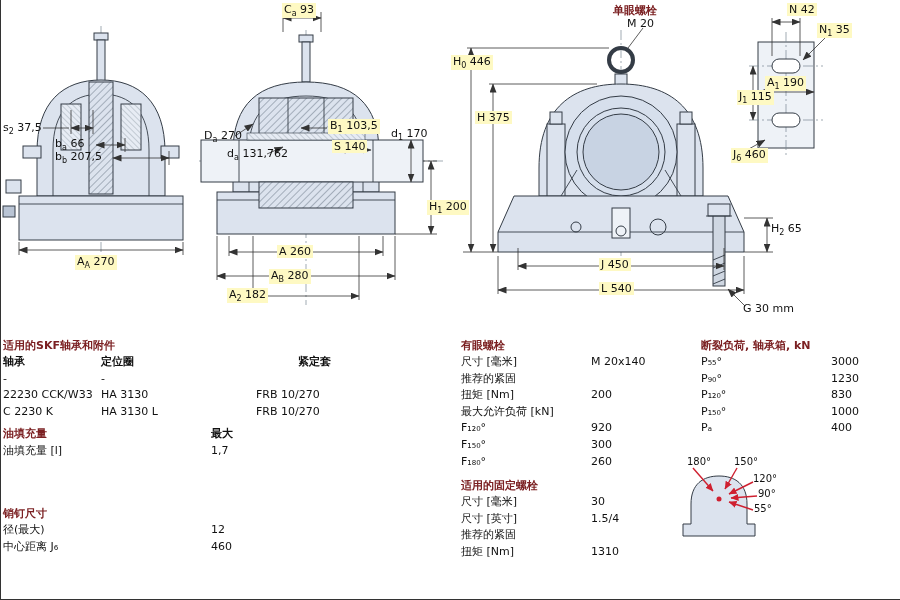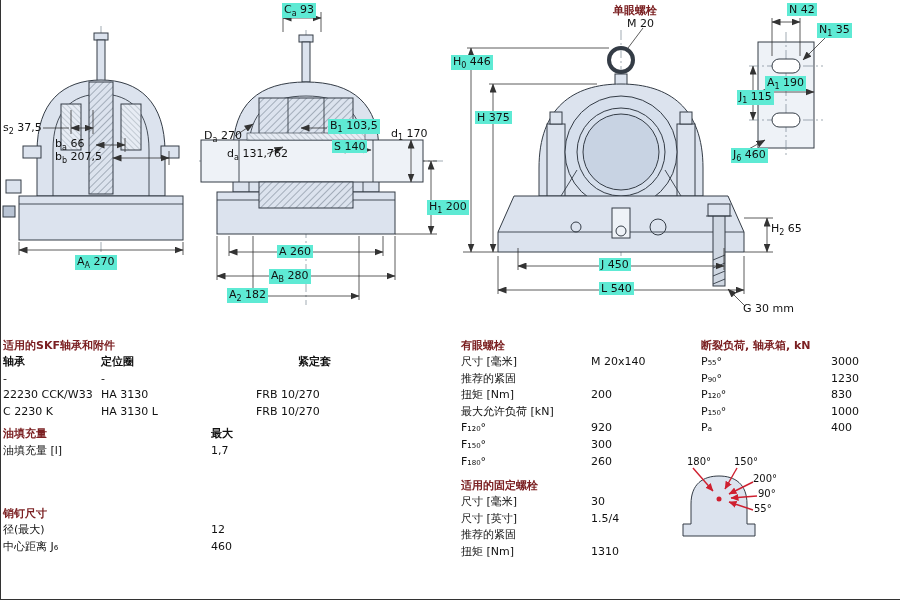--- a/index.html
+++ b/index.html
@@ -3,21 +3,21 @@
 <meta charset="utf-8">
 <style>
   *{margin:0;padding:0;box-sizing:border-box}
   html,body{background:#fff}
   body{font-family:"DejaVu Sans","Liberation Sans",sans-serif;color:#111}
   #canvas{position:relative;width:900px;height:600px;background:#fff;overflow:hidden;
           border-left:1px solid #333;border-bottom:1px solid #333}
   
   .dim{position:absolute;font-size:11px;white-space:nowrap;color:#111}
   .dim sub{font-size:8px}
-  .bg{background:#5eead4;padding:0 2px}
+  .bg{background:#fef9c3;padding:0 2px}
   .hdr{position:absolute;font-size:11px;font-weight:bold;color:#7b2022;white-space:nowrap}
   .blk{position:absolute;font-size:11px;color:#111;white-space:nowrap}
   .bold{font-weight:bold}
   .ang{position:absolute;font-size:10px;color:#111;white-space:nowrap}
   
   .spec{position:absolute;font-size:11px;color:#111}
   .srow{position:relative;height:16.6px;line-height:16.6px;white-space:nowrap}
   .sval{position:absolute;left:var(--vx,130px);top:0}
   .trow{display:flex;height:16.6px;line-height:16.6px;white-space:nowrap}
   .tc0{width:98px}.tc1{width:155px}.tc2{flex:1}
@@ -232,21 +232,21 @@
   <span class="dim bg" style="left:816px;top:23px"><span>N</span><sub>1</sub>&nbsp;35</span>
   <span class="dim bg" style="left:764px;top:76px"><span>A</span><sub>1</sub>&nbsp;190</span>
   <span class="dim bg" style="left:736px;top:90px"><span>J</span><sub>1</sub>&nbsp;115</span>
   <span class="dim bg" style="left:730px;top:148px"><span>J</span><sub>6</sub>&nbsp;460</span>
 
   <span class="hdr" style="left:612px;top:3px">单眼螺栓</span>
   <span class="blk" style="left:626px;top:17px">M 20</span>
 
   <span class="ang" style="left:686px;top:456px">180°</span>
   <span class="ang" style="left:733px;top:456px">150°</span>
-  <span class="ang" style="left:752px;top:473px">200°</span>
+  <span class="ang" style="left:752px;top:473px">120°</span>
   <span class="ang" style="left:757px;top:488px">90°</span>
   <span class="ang" style="left:753px;top:503px">55°</span>
 
   <div class="hdr" style="left:2px;top:338px">适用的SKF轴承和附件</div>
   <div class="spec" style="left:2px;top:354px;width:450px">
     <div class="trow bold">
       <span class="tc tc0">轴承</span>
       <span class="tc tc2">定位圈</span>
       <span class="tc tc1">紧定套</span>
     </div>

